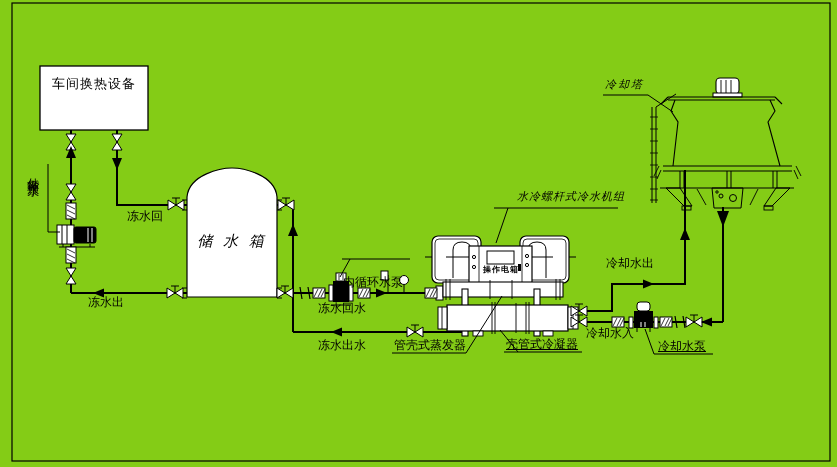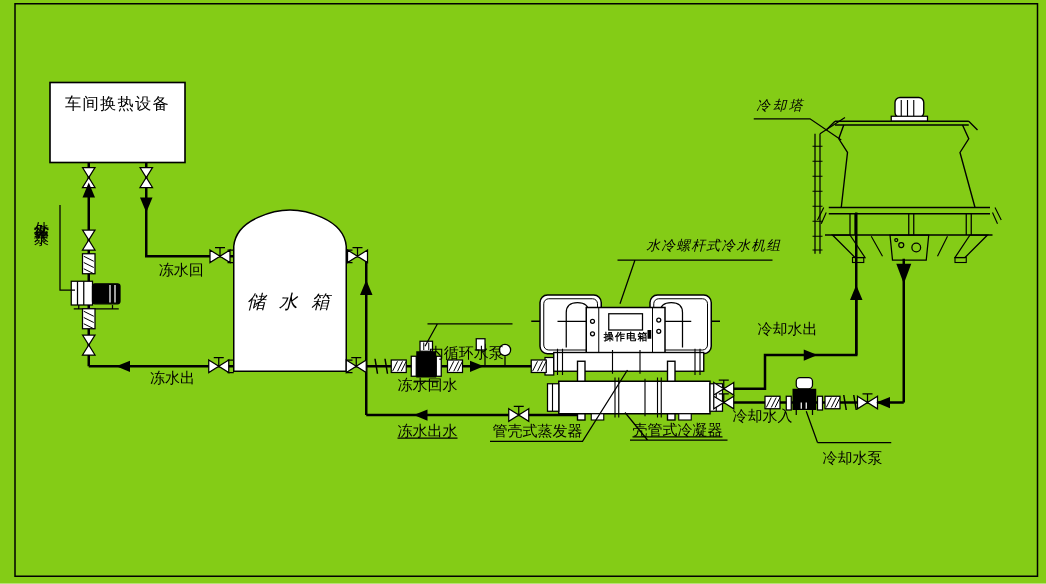--- a/index.html
+++ b/index.html
@@ -220,32 +220,32 @@
     </g>
   </svg>
 
   <div class="lbl lbl-box" style="left:40px;top:75px;">
     <div>车间换热设备</div>
   </div>
 
   <div class="lbl lbl-vert" style="left:26px;top:168px;">外循环水泵</div>
 
   <div class="lbl" style="left:103px;top:210px;margin-left:24px;">冻水回</div>
-  <div class="lbl" style="left:120px;top:296px;">冻水出</div>
+  <div class="lbl" style="left:88px;top:296px;">冻水出</div>
 
   <div class="lbl lbl-tank" style="left:189px;top:233px;font-style:italic;">储 水 箱</div>
 
   <div class="lbl" style="left:343px;top:256px;margin-top:20px;">内循环水泵</div>
   <div class="lbl" style="left:318px;top:302px;">冻水回水</div>
-  <div class="lbl" style="left:318px;top:339px;text-decoration:underline;">冻水出水</div>
+  <div class="lbl" style="left:318px;top:339px;">冻水出水</div>
 
   <div class="lbl lbl-big" style="left:493px;top:191px;margin-left:24px;">水冷螺杆式冷水机组</div>
   <div class="lbl lbl-tiny" style="left:483px;top:266px;">操作电箱</div>
 
   <div class="lbl" style="left:394px;top:339px;">管壳式蒸发器</div>
   <div class="lbl" style="left:506px;top:338px;text-decoration:underline;">壳管式冷凝器</div>
 
   <div class="lbl lbl-big" style="left:605px;top:79px;letter-spacing:2px;">冷却塔</div>
   <div class="lbl" style="left:606px;top:257px;">冷却水出</div>
   <div class="lbl" style="left:586px;top:327px;text-align:right;">冷却水入</div>
-  <div class="lbl" style="left:658px;top:360px;">冷却水泵</div>
+  <div class="lbl" style="left:658px;top:340px;text-decoration:underline;">冷却水泵</div>
 
 </div>
 
 </body></html>

